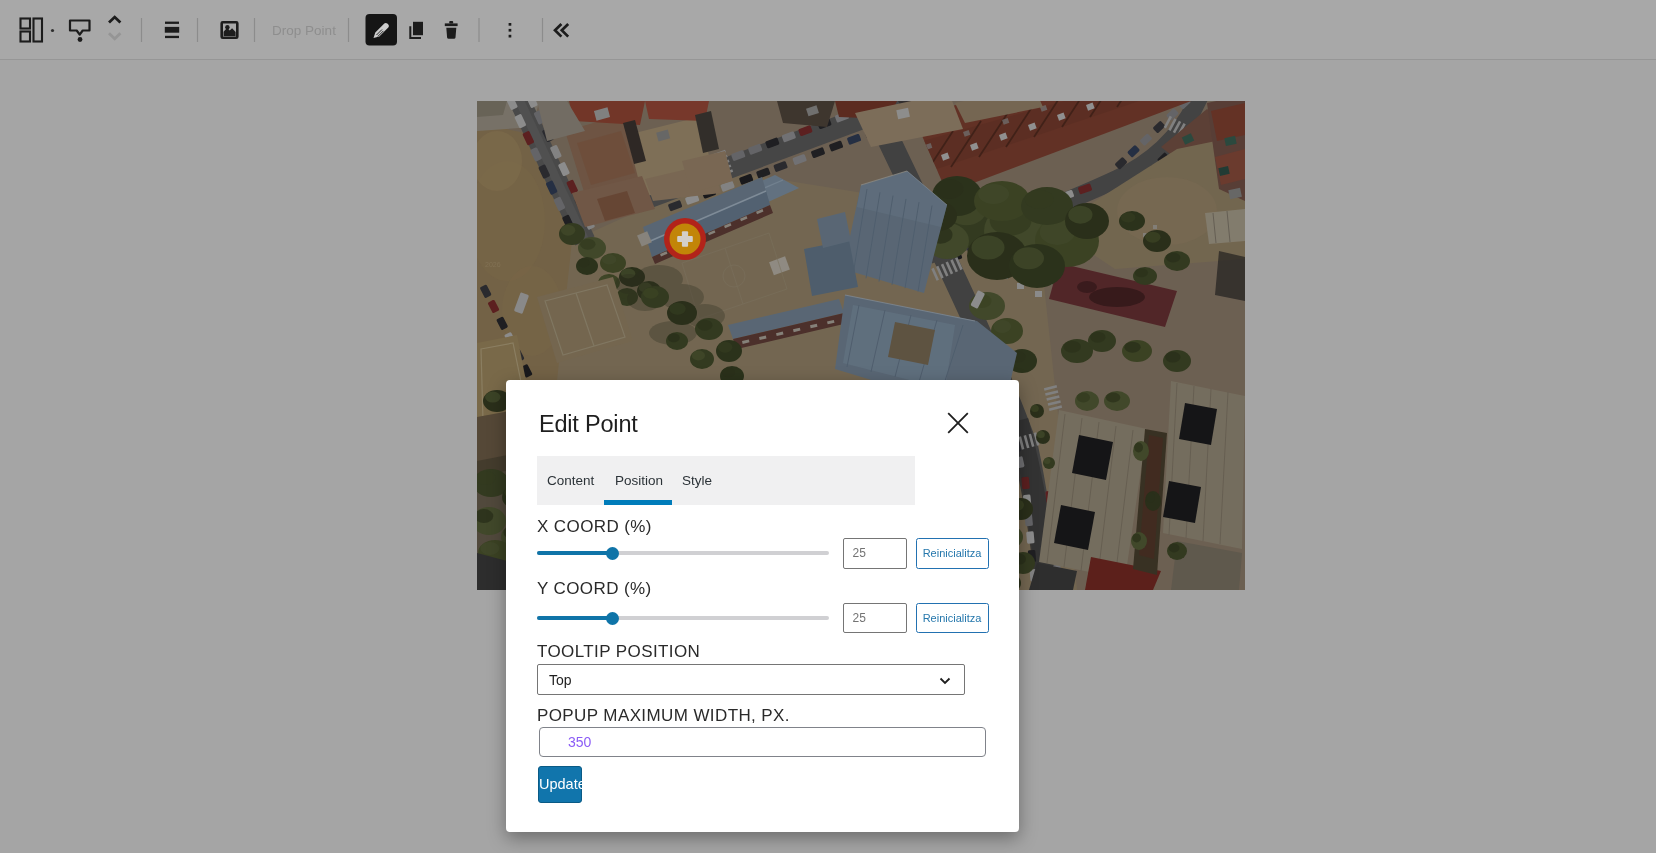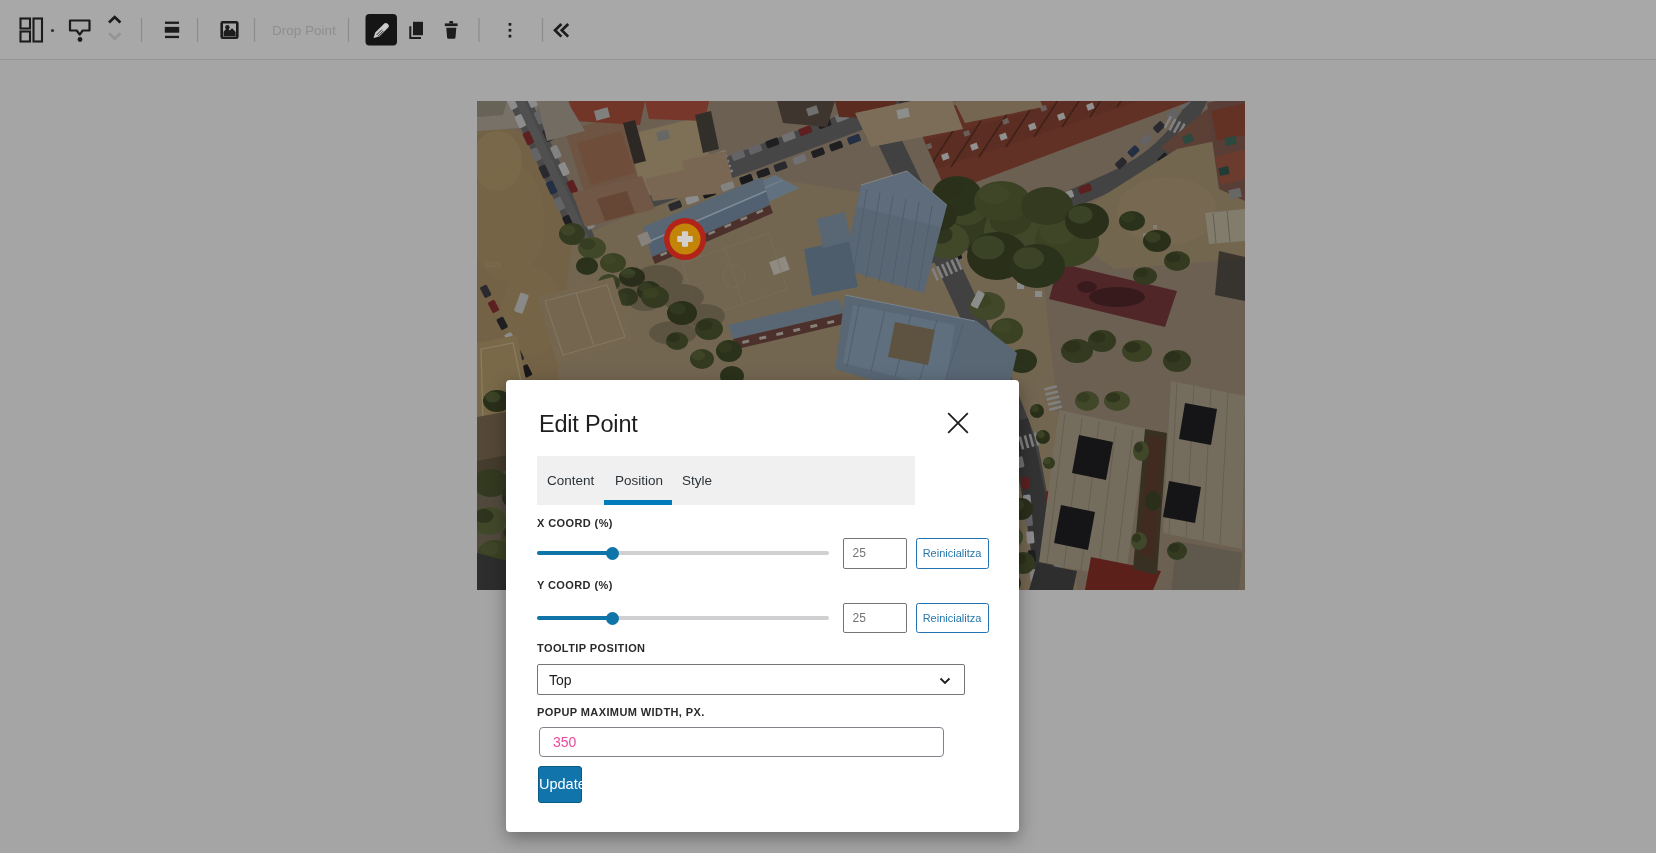--- a/index.html
+++ b/index.html
@@ -6,29 +6,29 @@
 body{background:#a5a5a5;font-family:"Liberation Sans",sans-serif;position:relative}
 #topbar{position:absolute;left:0;top:0;width:1656px;height:60px;background:#a8a8a8;border-bottom:1px solid #969696}
 #photo{position:absolute;left:477px;top:101px}
 #modal{position:absolute;left:506px;top:380px;width:513px;height:452px;background:#fff;border-radius:4px;box-shadow:0 6px 18px rgba(0,0,0,0.35)}
 #modal .mtitle{position:absolute;left:33px;top:31px;font-size:23.5px;font-weight:400;color:#1e1e1e;letter-spacing:-0.2px}
 .mclose{position:absolute;left:441px;top:32px}
 .tabs{position:absolute;left:31px;top:75.5px;width:378px;height:49px;background:#f0f0f1}
 .tab{position:absolute;top:0;line-height:49px;font-size:13.5px;font-weight:400;color:#2c3338}
 .tab.act{font-weight:normal}
 .tabline{position:absolute;left:67px;bottom:0;width:68px;height:4.5px;background:#007cba}
-.lbl{position:absolute;left:31px;font-size:11px;font-weight:700;color:#2a2a2a;letter-spacing:0.4px}
+.lbl{position:absolute;left:31px;font-size:17px;font-weight:400;color:#2a2a2a;letter-spacing:0.4px}
 .track{position:absolute;left:31px;width:292px;height:4px;border-radius:2px;background:#d0d0d3}
 .fill{position:absolute;left:0;top:0;width:75px;height:4px;border-radius:2px;background:#0f74a8}
 .thumb{position:absolute;left:68.5px;top:-4.5px;width:13px;height:13px;border-radius:50%;background:#0f74a8}
 .numin{position:absolute;left:336.5px;width:64px;height:30.5px;border:1px solid #757575;border-radius:2px;font-size:12px;color:#737373;line-height:29px;padding-left:9px}
 .resetbtn{position:absolute;left:409.5px;width:73px;height:30.5px;border:1px solid #2271b1;border-radius:2.5px;color:#2577ac;font-size:11px;text-align:center;line-height:29px}
 .select{position:absolute;left:31px;top:283.5px;width:428px;height:31.5px;border:1px solid #757575;border-radius:2px;font-size:14px;color:#1e1e1e;line-height:30px;padding-left:11px}
 .select svg{position:absolute;right:13px;top:12px}
-.textin{position:absolute;left:33px;top:346.5px;width:405px;height:30.5px;border:1px solid #80838a;border-radius:4px;font-size:14px;color:#ec4899;line-height:29px;padding-left:13px}
+.textin{position:absolute;left:33px;top:346.5px;width:447px;height:30.5px;border:1px solid #80838a;border-radius:4px;font-size:14px;color:#8b5cf6;line-height:29px;padding-left:28px}
 .updbtn{position:absolute;left:32px;top:386px;width:44px;height:36.5px;background:#1175ac;border:1.5px solid #0a5a85;border-radius:3px;color:#fff;font-size:14.5px;text-align:center;line-height:34px}
 </style></head>
 <body>
 <div id="topbar">
     <svg width="600" height="60" style="position:absolute;left:0;top:0">
 <g fill="none" stroke="#1c1c1c" stroke-width="2.1">
 <rect x="20.5" y="18.5" width="9.5" height="10"></rect>
 <rect x="20.5" y="31.5" width="9.5" height="10"></rect>
 <rect x="33.5" y="18.5" width="8.5" height="23"></rect>
 </g>

